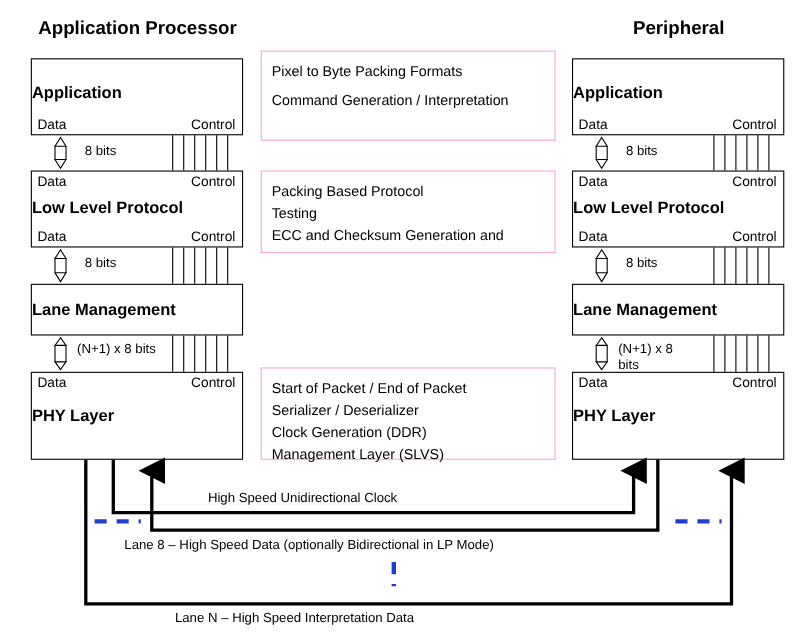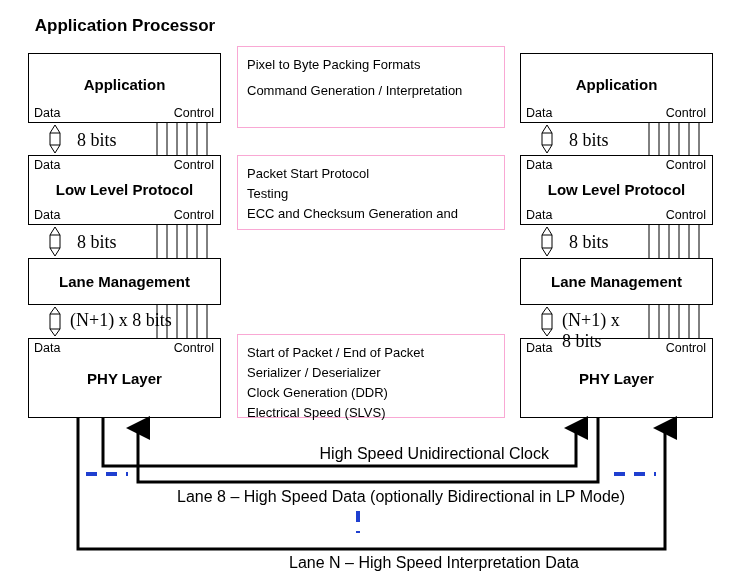--- a/index.html
+++ b/index.html
@@ -20,21 +20,21 @@
 
   .layer-box{
     position:absolute;
     border:1px solid #000;
     background:#fff;
     box-sizing:border-box;
   }
   .layer-title{
     position:absolute;
     left:0;right:0;
-    text-align:center;
+    text-align:left;
     font-size:15px;
     font-weight:bold;
   }
   .corner-label{
     position:absolute;
     font-size:12.5px;
   }
 
   .mid-box{
     position:absolute;
@@ -42,43 +42,43 @@
     background:#fff;
     box-sizing:border-box;
     padding:8px 9px;
     font-size:13px;
     line-height:1.55;
   }
   .mid-box div{white-space:nowrap;}
 
   .bits-label{
     position:absolute;
-    font-size:18px;
-    font-family:Liberation Serif, serif;
+    font-size:12px;
   }
 
   svg.overlay{position:absolute;left:0;top:0;width:738px;height:577px;pointer-events:none;}
 
   .bus-line{stroke:#000;stroke-width:1;}
   .thick{stroke:#000;stroke-width:3;fill:none;}
   .dash{stroke:#1f3fd0;stroke-width:4;stroke-dasharray:11 9;}
 
   .cap{
     position:absolute;
-    font-size:16px;
-    text-align:right;
+    font-size:12px;
+    text-align:left;
     white-space:nowrap;
   }
 </style>
 </head>
 <body>
 
 <div class="canvas">
 
   <div class="abs col-title" style="left:10px;top:16px;width:230px;">Application Processor</div>
+  <div class="abs col-title" style="left:502px;top:16px;width:230px;">Peripheral</div>
 
   <div class="layer-box" style="left:28px;top:53px;width:193px;height:70px;">
     <div class="layer-title" style="top:22px;">Application</div>
     <div class="corner-label" style="left:5px;bottom:2px;">Data</div>
     <div class="corner-label" style="right:6px;bottom:2px;">Control</div>
   </div>
 
   <div class="layer-box" style="left:28px;top:155px;width:193px;height:70px;">
     <div class="layer-title" style="top:25px;">Low Level Protocol</div>
     <div class="corner-label" style="left:5px;top:2px;">Data</div>
@@ -129,31 +129,31 @@
   <div class="bits-label" style="left:569px;top:232px;">8 bits</div>
   <div class="bits-label" style="left:562px;top:310px;">(N+1) x 8 bits</div>
 
   <div class="mid-box" style="left:237px;top:46px;width:268px;height:82px;">
     <div>Pixel to Byte Packing Formats</div>
     <div style="height:6px;"></div>
     <div>Command Generation / Interpretation</div>
   </div>
 
   <div class="mid-box" style="left:237px;top:155px;width:268px;height:75px;">
-    <div>Packet Start Protocol</div>
+    <div>Packing Based Protocol</div>
     <div>Testing</div>
     <div>ECC and Checksum Generation and</div>
   </div>
 
 
   <div class="mid-box" style="left:237px;top:334px;width:268px;height:84px;">
     <div>Start of Packet / End of Packet</div>
     <div>Serializer / Deserializer</div>
     <div>Clock Generation (DDR)</div>
-    <div>Electrical Speed (SLVS)</div>
+    <div>Management Layer (SLVS)</div>
   </div>
 
   <svg class="overlay" viewBox="0 0 738 577">
     <defs>
       <marker id="ah" markerWidth="9" markerHeight="9" refX="4.5" refY="4.5" orient="auto">
         <path d="M0.5,8.5 L4.5,0.5 L8.5,8.5 Z" fill="#000"></path>
       </marker>
     </defs>
 
     <g>

